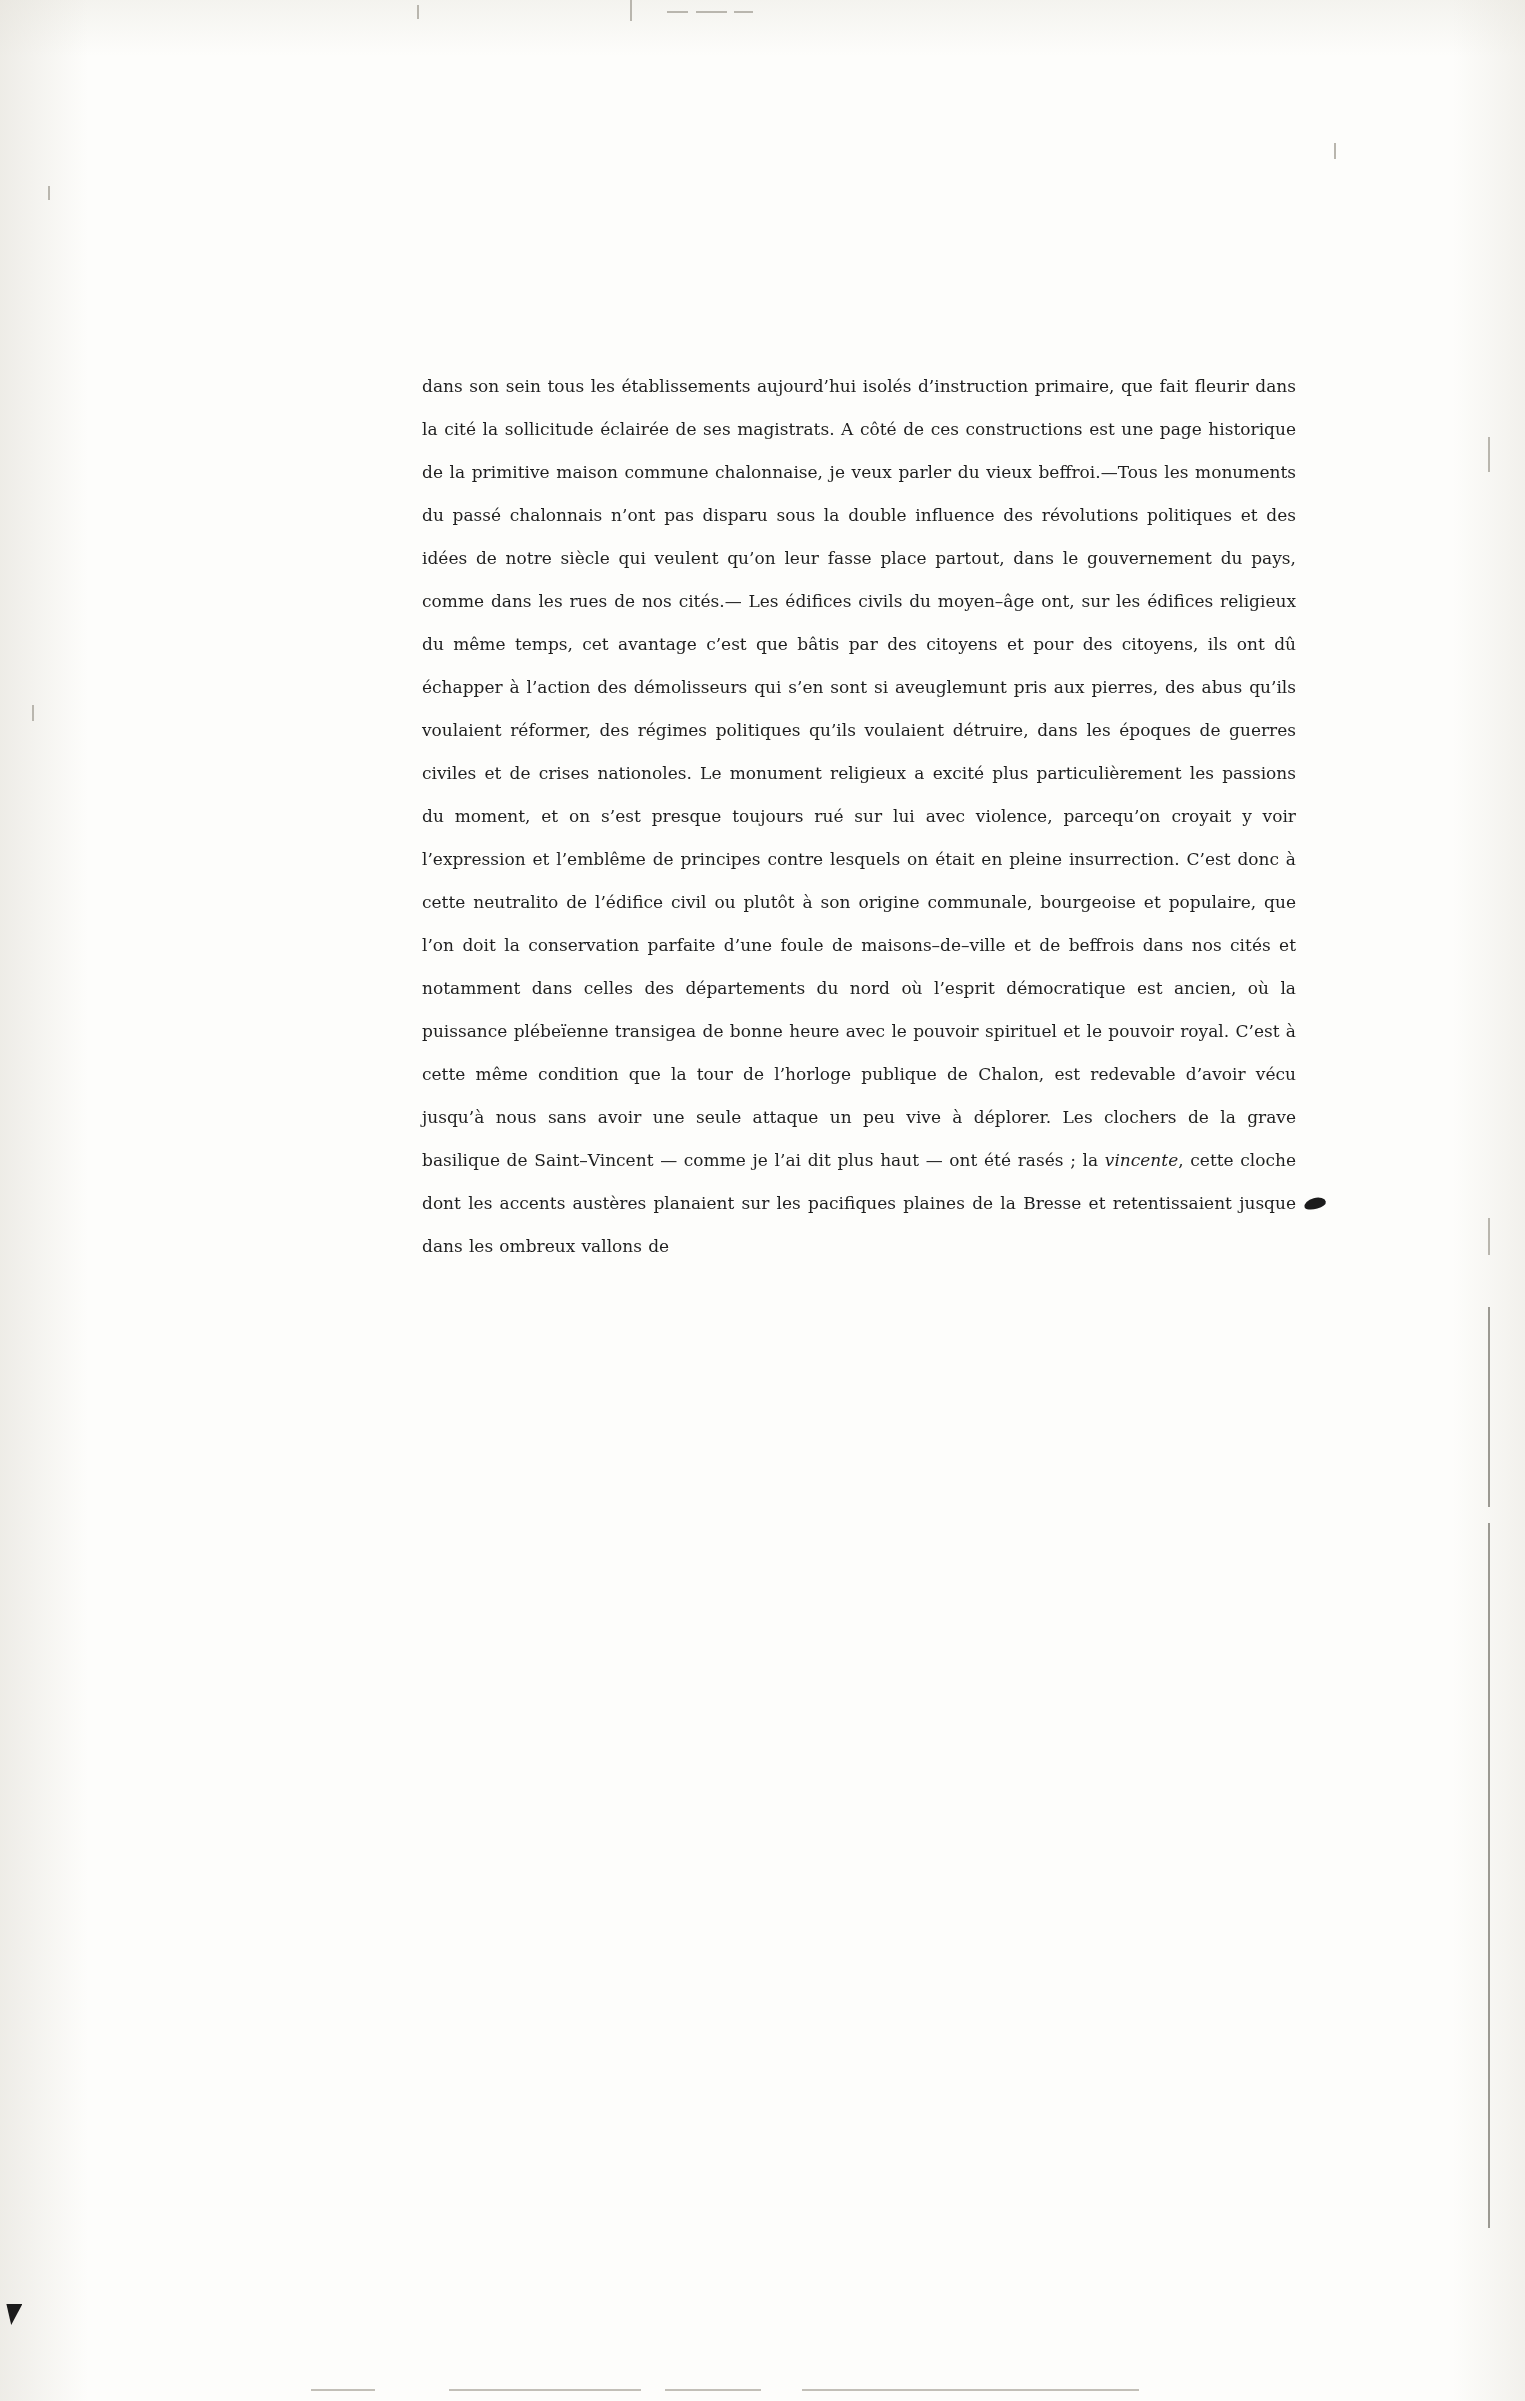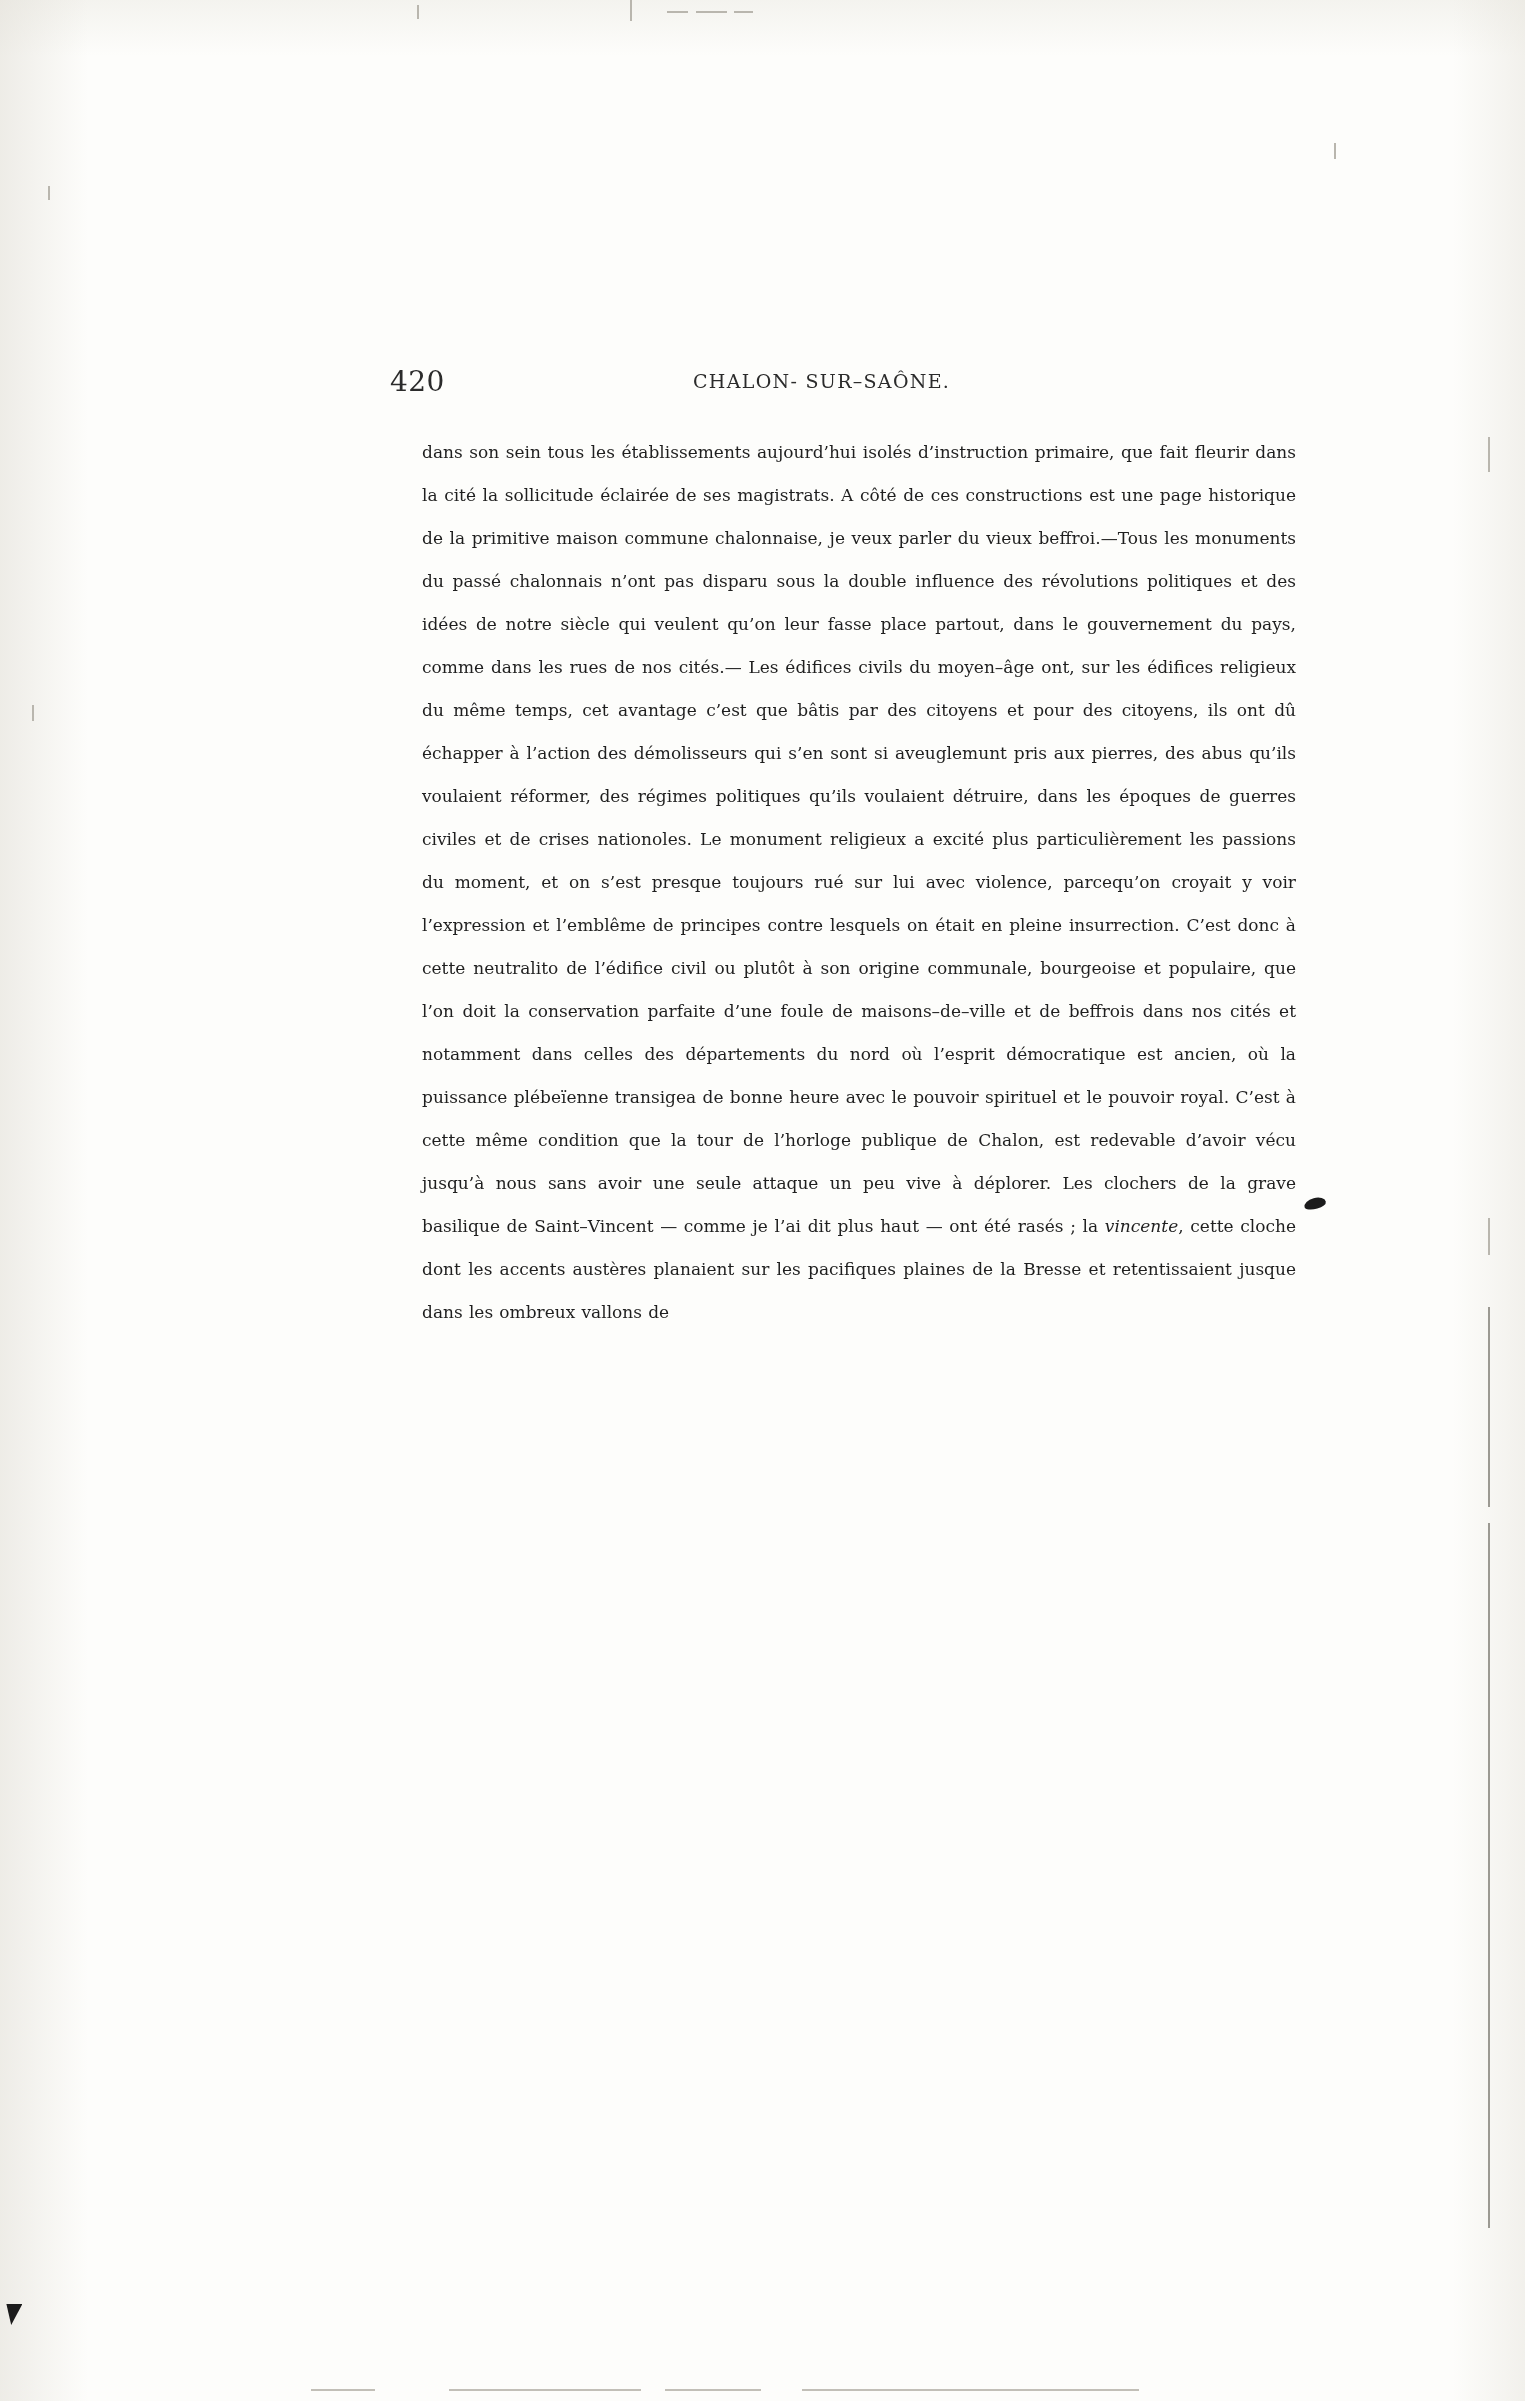--- a/index.html
+++ b/index.html
@@ -131,24 +131,20 @@
     <div class="tick" style="left:1488px; top:1218px; width:1.6px; height:37px;"></div>
     <div class="margin-rule" style="left:1488px; top:1307px; height:200px;"></div>
     <div class="margin-rule" style="left:1488px; top:1523px; height:705px;"></div>
     <div class="edge-dash" style="left:311px; top:2389px; width:64px;"></div>
     <div class="edge-dash" style="left:449px; top:2389px; width:192px;"></div>
     <div class="edge-dash" style="left:665px; top:2389px; width:96px;"></div>
     <div class="edge-dash" style="left:802px; top:2389px; width:337px;"></div>
   </div>
 
   <div class="content">
-    <div class="header-line">
-      <div class="folio">420</div>
-      <div class="running-head">CHALON- SUR–SAÔNE.</div>
-    </div>
     <div class="body-text">
       <p class="para">dans son sein tous les établissements aujourd’hui isolés d’instruction primaire, que fait fleurir dans la cité la sollicitude éclairée de ses magistrats. A côté de ces constructions est une page historique de la primitive maison commune chalonnaise, je veux parler du vieux beffroi.—Tous les monuments du passé chalonnais n’ont pas disparu sous la double influence des révolutions politiques et des idées de notre siècle qui veulent qu’on leur fasse place partout, dans le gouvernement du pays, comme dans les rues de nos cités.— Les édifices civils du moyen–âge ont, sur les édifices religieux du même temps, cet avantage c’est que bâtis par des citoyens et pour des citoyens, ils ont dû échapper à l’action des démolisseurs qui s’en sont si aveuglemunt pris aux pierres, des abus qu’ils voulaient réformer, des régimes politiques qu’ils voulaient détruire, dans les époques de guerres civiles et de crises nationoles. Le monument religieux a excité plus particulièrement les passions du moment, et on s’est presque toujours rué sur lui avec violence, parcequ’on croyait y voir l’expression et l’emblême de principes contre lesquels on était en pleine insurrection. C’est donc à cette neutralito de l’édifice civil ou plutôt à son origine communale, bourgeoise et populaire, que l’on doit la conservation parfaite d’une foule de maisons–de–ville et de beffrois dans nos cités et notamment dans celles des départements du nord où l’esprit démocratique est ancien, où la puissance plébeïenne transigea de bonne heure avec le pouvoir spirituel et le pouvoir royal. C’est à cette même condition que la tour de l’horloge publique de Chalon, est redevable d’avoir vécu jusqu’à nous sans avoir une seule attaque un peu vive à déplorer. Les clochers de la grave basilique de Saint–Vincent — comme je l’ai dit plus haut — ont été rasés ; la <span class="ital">vincente</span>, cette cloche dont les accents austères planaient sur les pacifiques plaines de la Bresse et retentissaient jusque dans les ombreux vallons de</p>
     </div>
   </div>
 
   <div class="ink-blob"></div>
   <div class="corner-mark"></div>
 
 </div>
 

